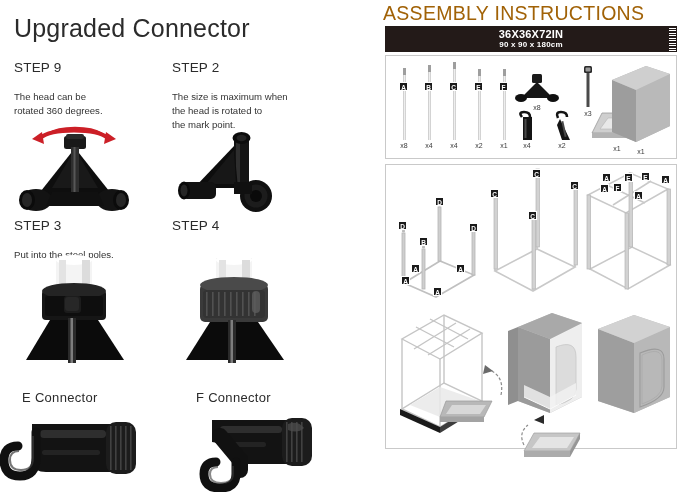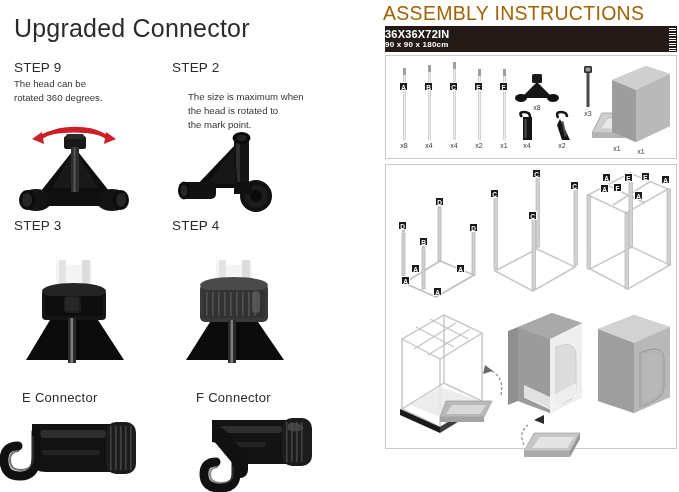--- a/index.html
+++ b/index.html
@@ -26,21 +26,21 @@
   .art { position:absolute; }
 
   
   .right { position:absolute; left:383px; top:0; width:296px; height:492px; }
   .asm-title {
     position:absolute; left:0; top:2px; width:296px; text-align:left;
     font-size:19.5px; letter-spacing:.3px; color:#a16207;
   }
   .size-bar {
     position:absolute; left:2px; top:26px; width:292px; height:26px;
-    background:#231a18; display:flex; align-items:flex-start; justify-content:center;
+    background:#231a18; display:flex; align-items:center; justify-content:center;
     flex-direction:column; color:#fff;
   }
   .size-bar .s1 { font-size:11px; font-weight:bold; letter-spacing:.2px; line-height:11px; }
   .size-bar .s2 { font-size:8px; font-weight:bold; letter-spacing:.2px; line-height:10px; }
   .barcode {
     position:absolute; right:1px; top:1px; width:7px; height:24px;
     background:repeating-linear-gradient(0deg,#fff 0 1px,#231a18 1px 2px,#fff 2px 3px,#231a18 3px 5px);
   }
   .panel-box {
     position:absolute; border:1px solid #c9c9c9; background:#fff;
@@ -68,21 +68,21 @@
 </head>
 <body>
 
 <div class="page">
 
   <div class="left">
 
     <div class="main-title">Upgraded Connector</div>
 
     <div class="step-head" style="left:14px; top:60px;">STEP 9</div>
-    <div class="step-desc" style="left:14px; top:77px; width:150px; white-space:pre-line;">The head can be
+    <div class="step-desc" style="left:14px; top:90px; width:150px; white-space:pre-line;">The head can be
 rotated 360 degrees.</div>
 
     <div class="art" style="left:12px; top:122px;">
       <svg width="125" height="95" viewBox="0 0 125 95">
 
         <path d="M28 16 C40 6, 84 6, 96 16" stroke="#cc1f27" stroke-width="4" fill="none" stroke-linecap="round"></path>
         <polygon points="30,10 20,17 32,22" fill="#cc1f27"></polygon>
         <polygon points="94,10 104,17 92,22" fill="#cc1f27"></polygon>
         <path d="M36 12 C48 4, 78 4, 90 12" stroke="#cc1f27" stroke-width="2.5" fill="none"></path>
 
@@ -100,21 +100,21 @@
 
         <ellipse cx="100" cy="78" rx="16" ry="11" fill="#131313"></ellipse>
         <ellipse cx="109" cy="78" rx="8" ry="10" fill="#0b0b0b"></ellipse>
         <ellipse cx="109" cy="78" rx="5" ry="7" fill="#262626"></ellipse>
 
         <path d="M40 70 L86 70 L92 84 L34 84 Z" fill="#101010"></path>
       </svg>
     </div>
 
     <div class="step-head" style="left:172px; top:60px;">STEP 2</div>
-    <div class="step-desc" style="left:172px; top:90px; width:160px; white-space:pre-line;margin-left:16px;">The size is maximum when
+    <div class="step-desc" style="left:172px; top:90px; width:160px; white-space:pre-line;">The size is maximum when
 the head is rotated to
 the mark point.</div>
 
     <div class="art" style="left:176px; top:130px;">
       <svg width="120" height="86" viewBox="0 0 120 86">
 
         <rect x="58" y="6" width="15" height="52" rx="3" fill="#141414"></rect>
         <rect x="60" y="8" width="4" height="48" fill="#2e2e2e"></rect>
         <ellipse cx="65.5" cy="8" rx="9" ry="6" fill="#0c0c0c"></ellipse>
         <ellipse cx="65.5" cy="8" rx="5" ry="3.2" fill="#232323"></ellipse>
@@ -127,20 +127,21 @@
         <ellipse cx="8" cy="60.5" rx="3.5" ry="6" fill="#262626"></ellipse>
 
         <circle cx="80" cy="66" r="16" fill="#101010"></circle>
         <circle cx="80" cy="66" r="11.5" fill="#1c1c1c"></circle>
         <circle cx="80" cy="66" r="6" fill="#0a0a0a"></circle>
         <path d="M58 52 L76 52 L76 64 L58 64 Z" fill="#101010"></path>
       </svg>
     </div>
 
     <div class="step-head" style="left:14px; top:218px;">STEP 3</div>
+    <div class="step-desc" style="left:14px; top:248px; width:160px;">Put into the steel poles.</div>
 
     <div class="art" style="left:12px; top:258px;">
       <svg width="125" height="105" viewBox="0 0 125 105">
 
         <rect x="44" y="0" width="36" height="36" fill="#f4f4f4"></rect>
         <rect x="44" y="0" width="36" height="36" fill="none"></rect>
         <ellipse cx="62" cy="2" rx="18" ry="5" fill="#ffffff"></ellipse>
         <rect x="47" y="2" width="7" height="33" fill="#e3e3e3"></rect>
         <rect x="70" y="2" width="8" height="33" fill="#dcdcdc"></rect>
 

